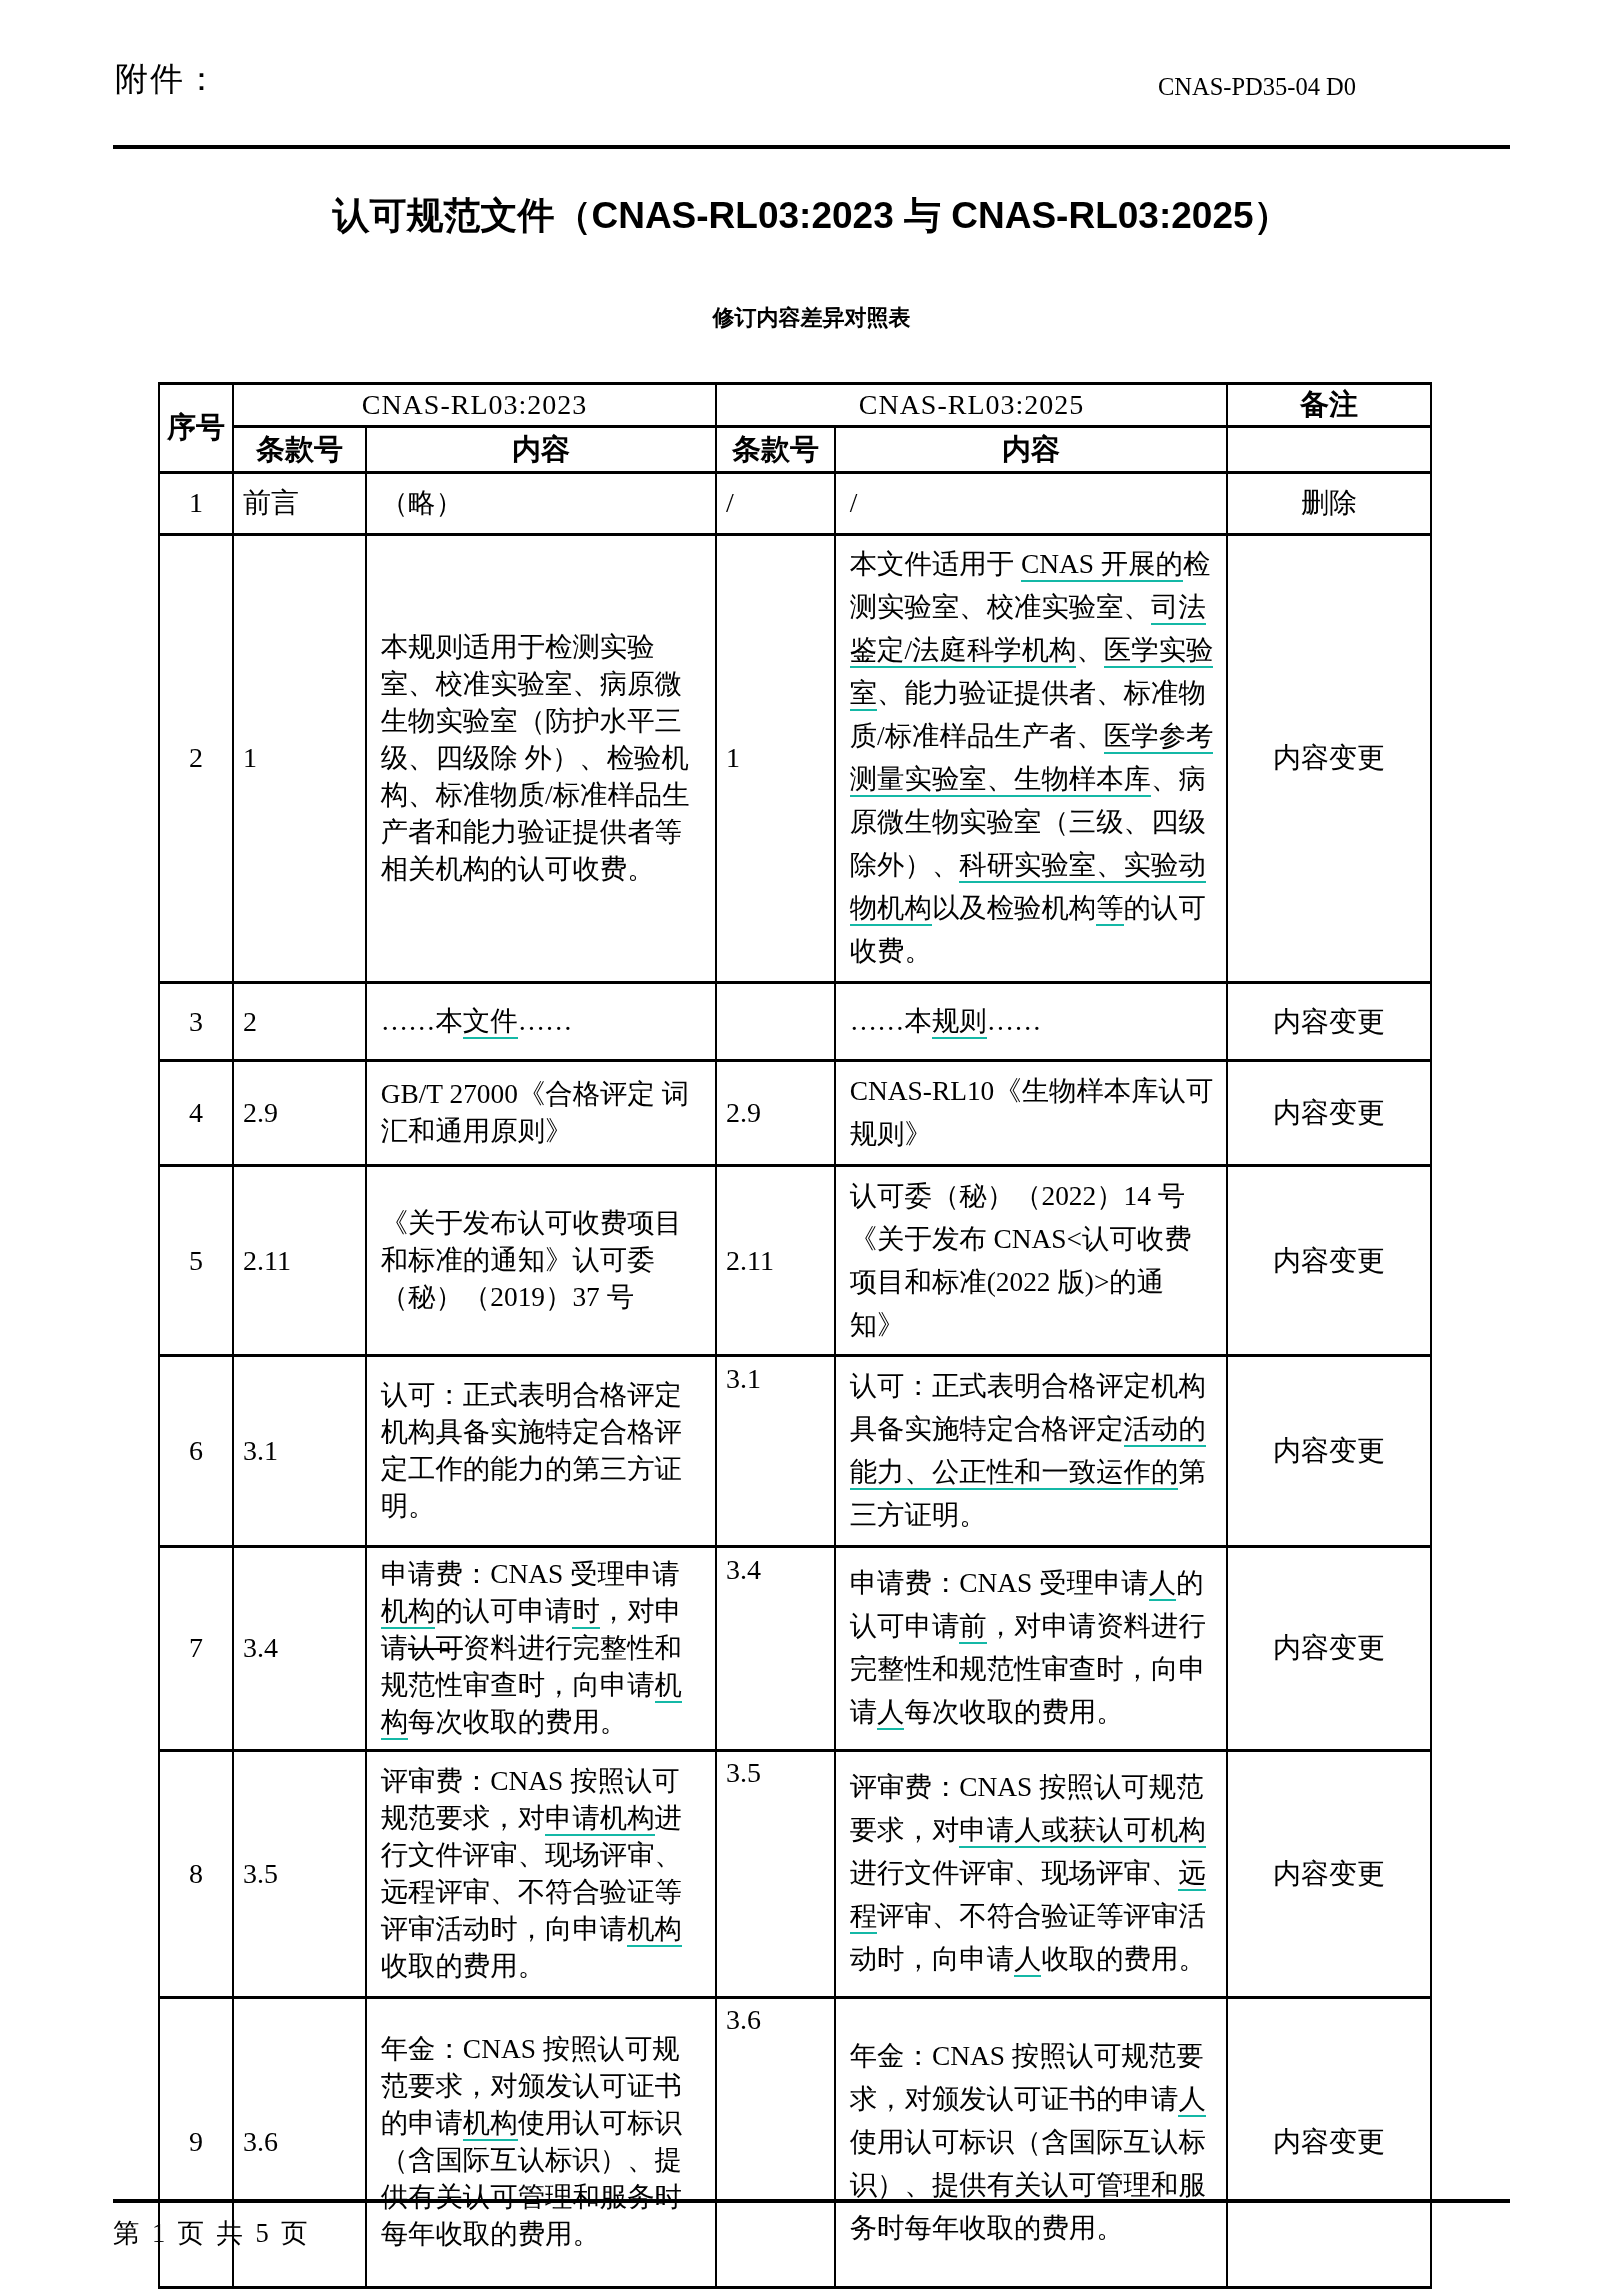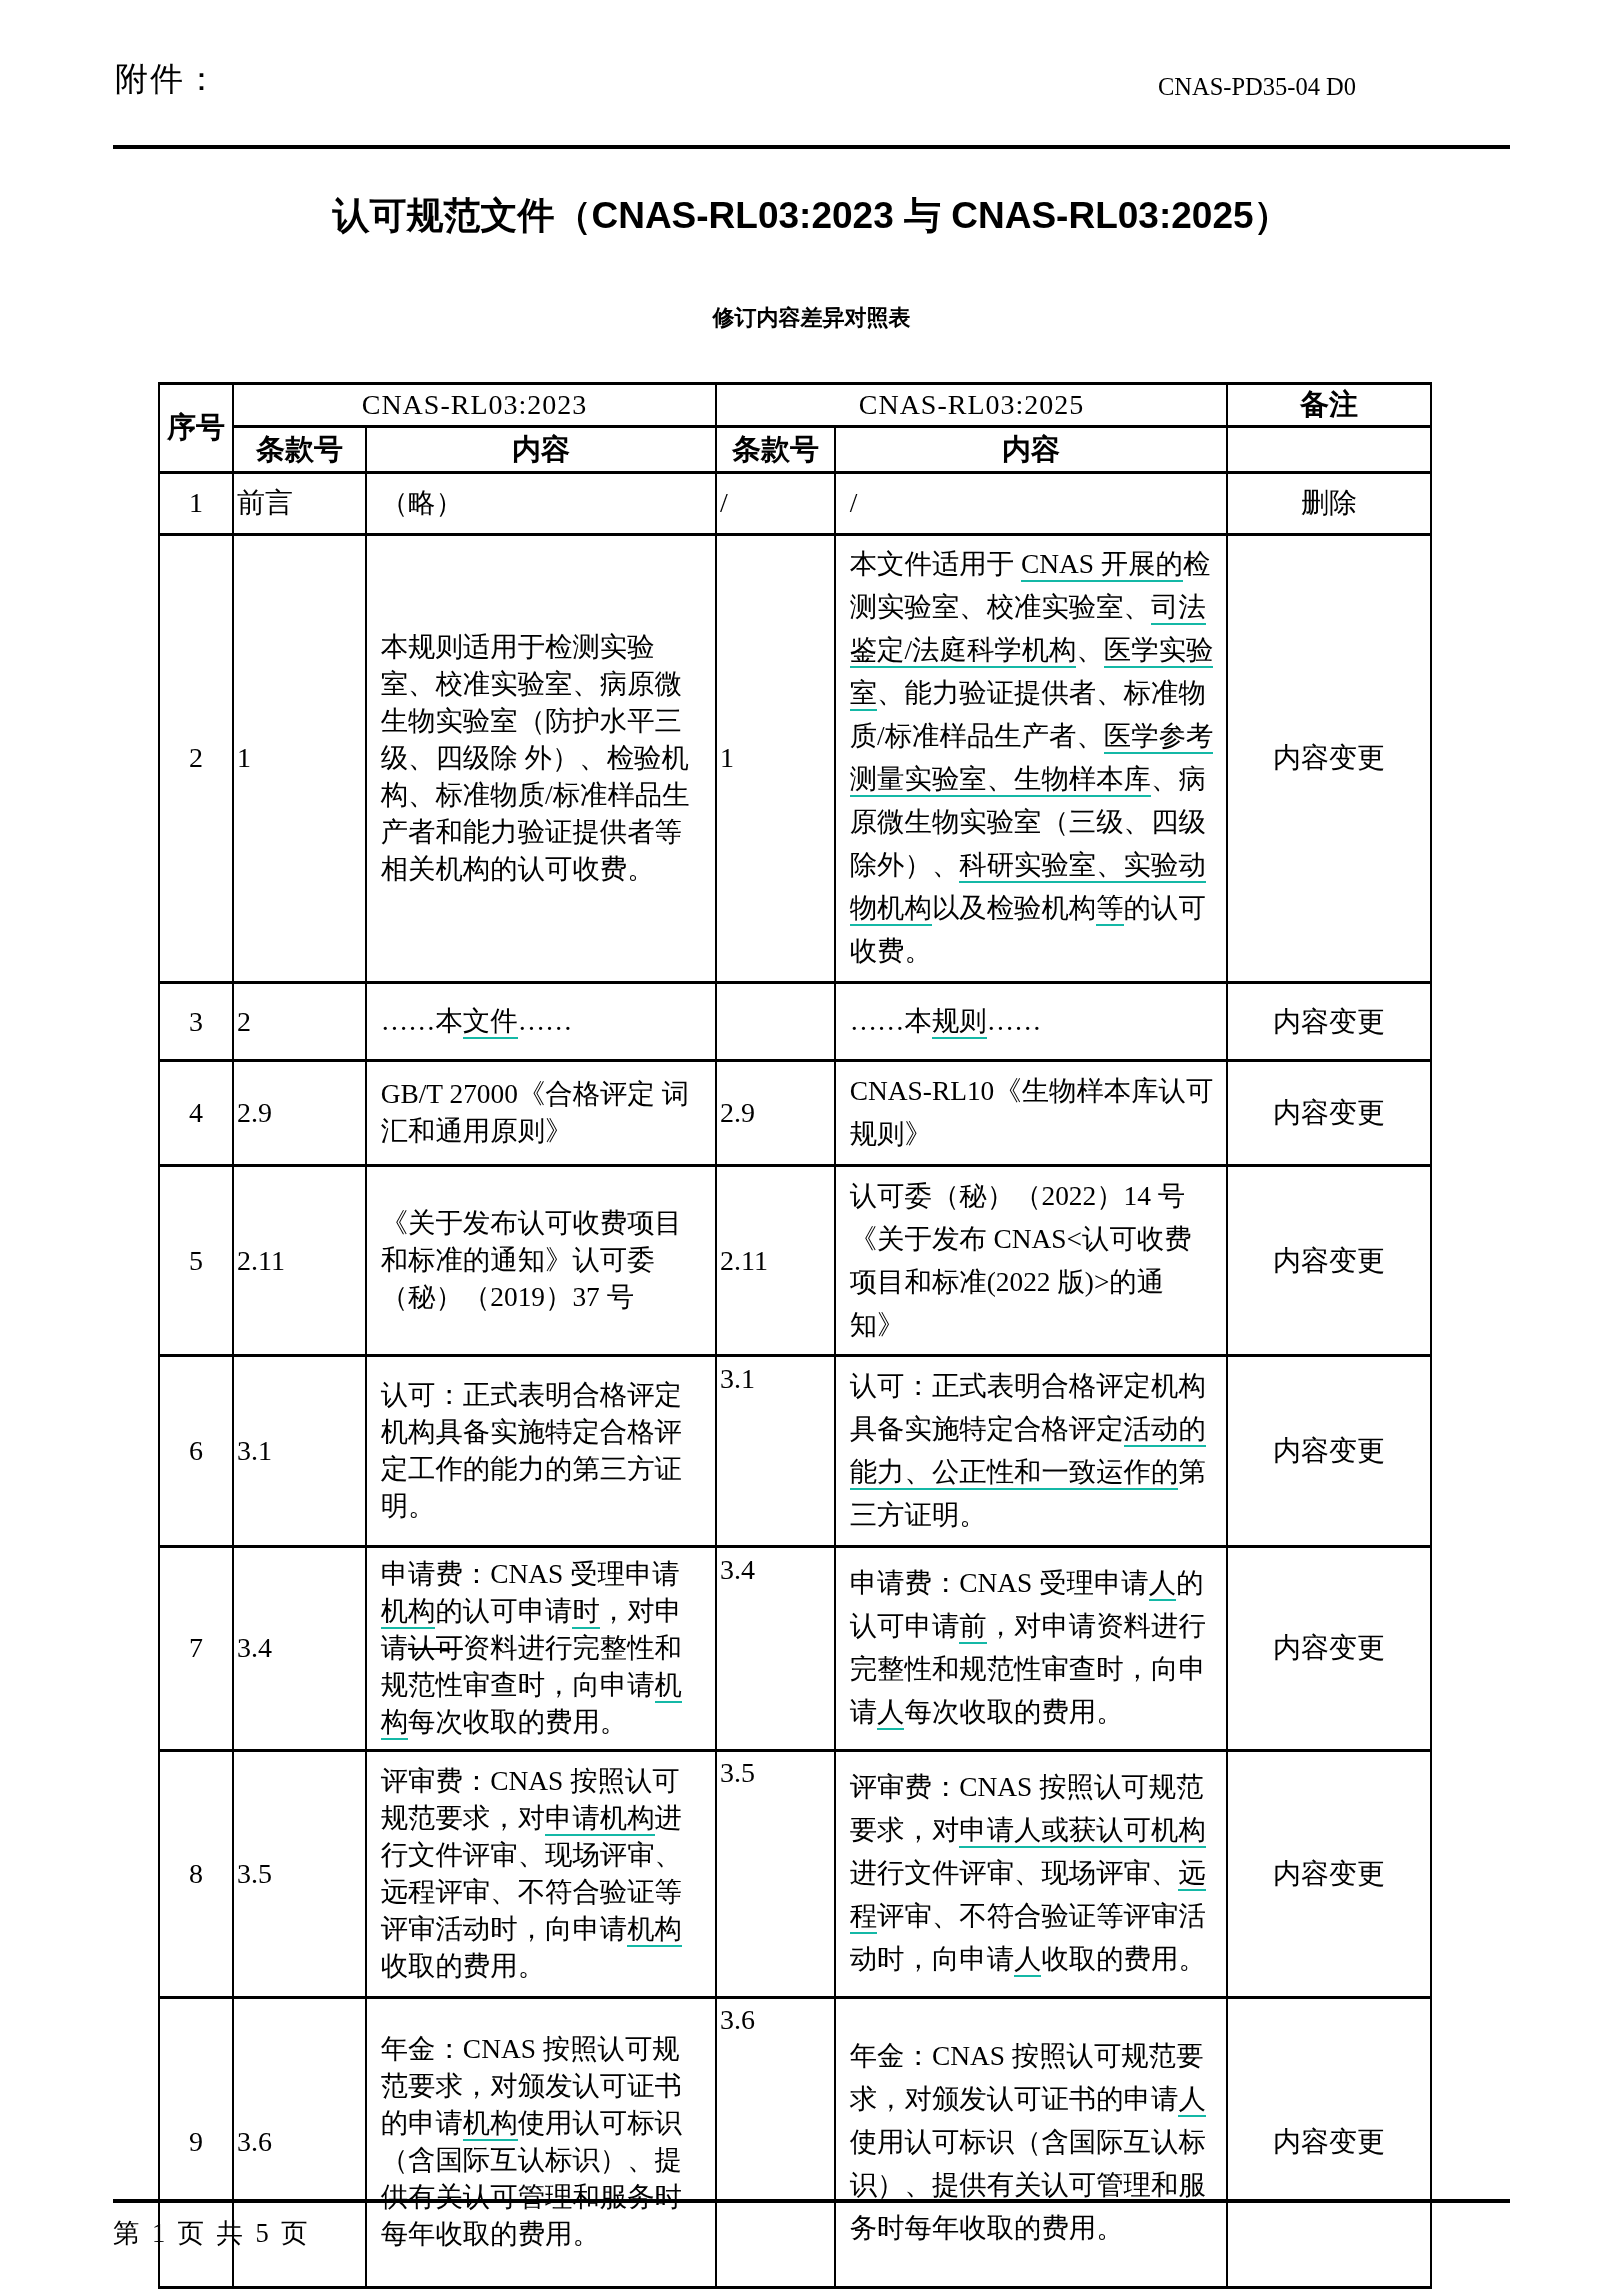--- a/index.html
+++ b/index.html
@@ -51,21 +51,21 @@
     padding:0;
   }
   th.doc-header{
     font-weight:normal;
     font-family:"Liberation Serif","DejaVu Serif",serif;
     font-size:28px;letter-spacing:1px;margin-top:8px;
   }
   td{font-size:28px;padding:0;}
   td.seq-cell{text-align:center;vertical-align:middle;}
   td.clause-cell{
-    text-align:left;vertical-align:middle;padding-left:3px;
+    text-align:left;vertical-align:middle;padding-left:9px;
     font-size:28px;
   }
   td.clause-cell.clause-top{vertical-align:top;padding-top:5.9px;}
   td.content-cell{
     text-align:left;vertical-align:middle;
     padding:7.8px 9.8px 7.8px 13.7px;font-size:27.4px;
   }
   td.content-cell.left-content{line-height:37px;}
   td.content-cell.right-content{line-height:43px;}
   td.remark-cell{text-align:center;vertical-align:middle;}

